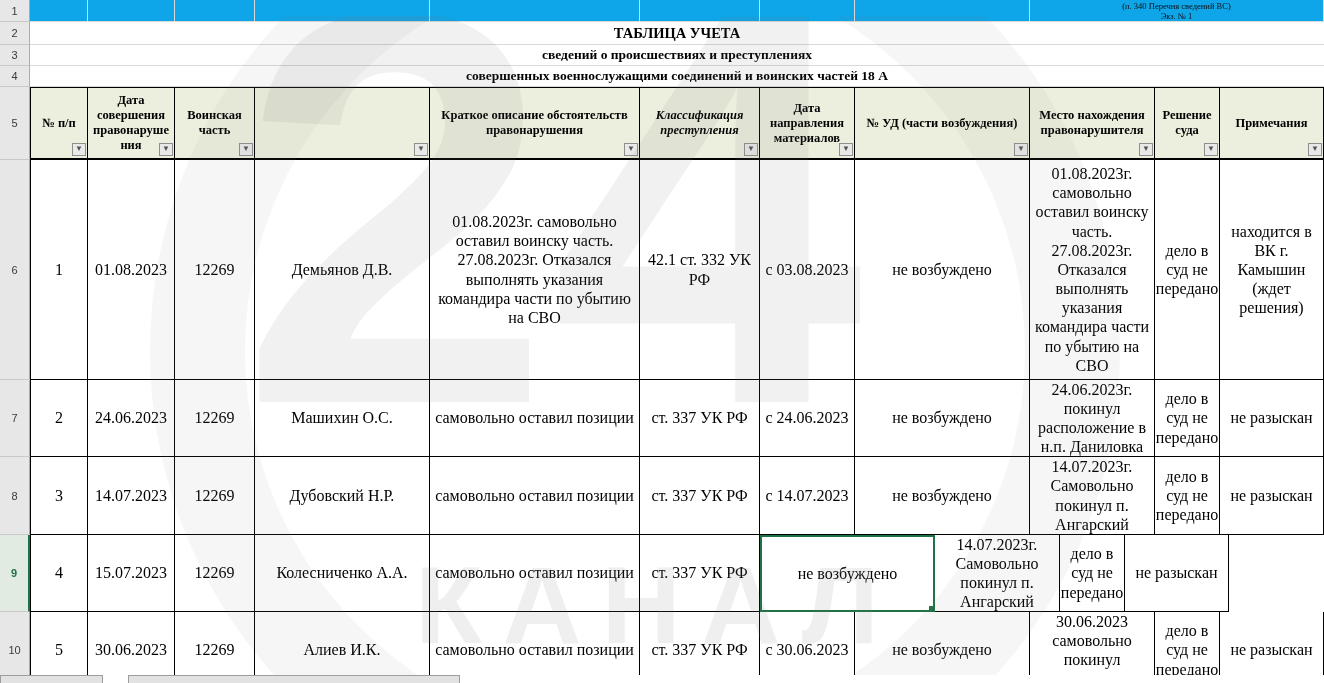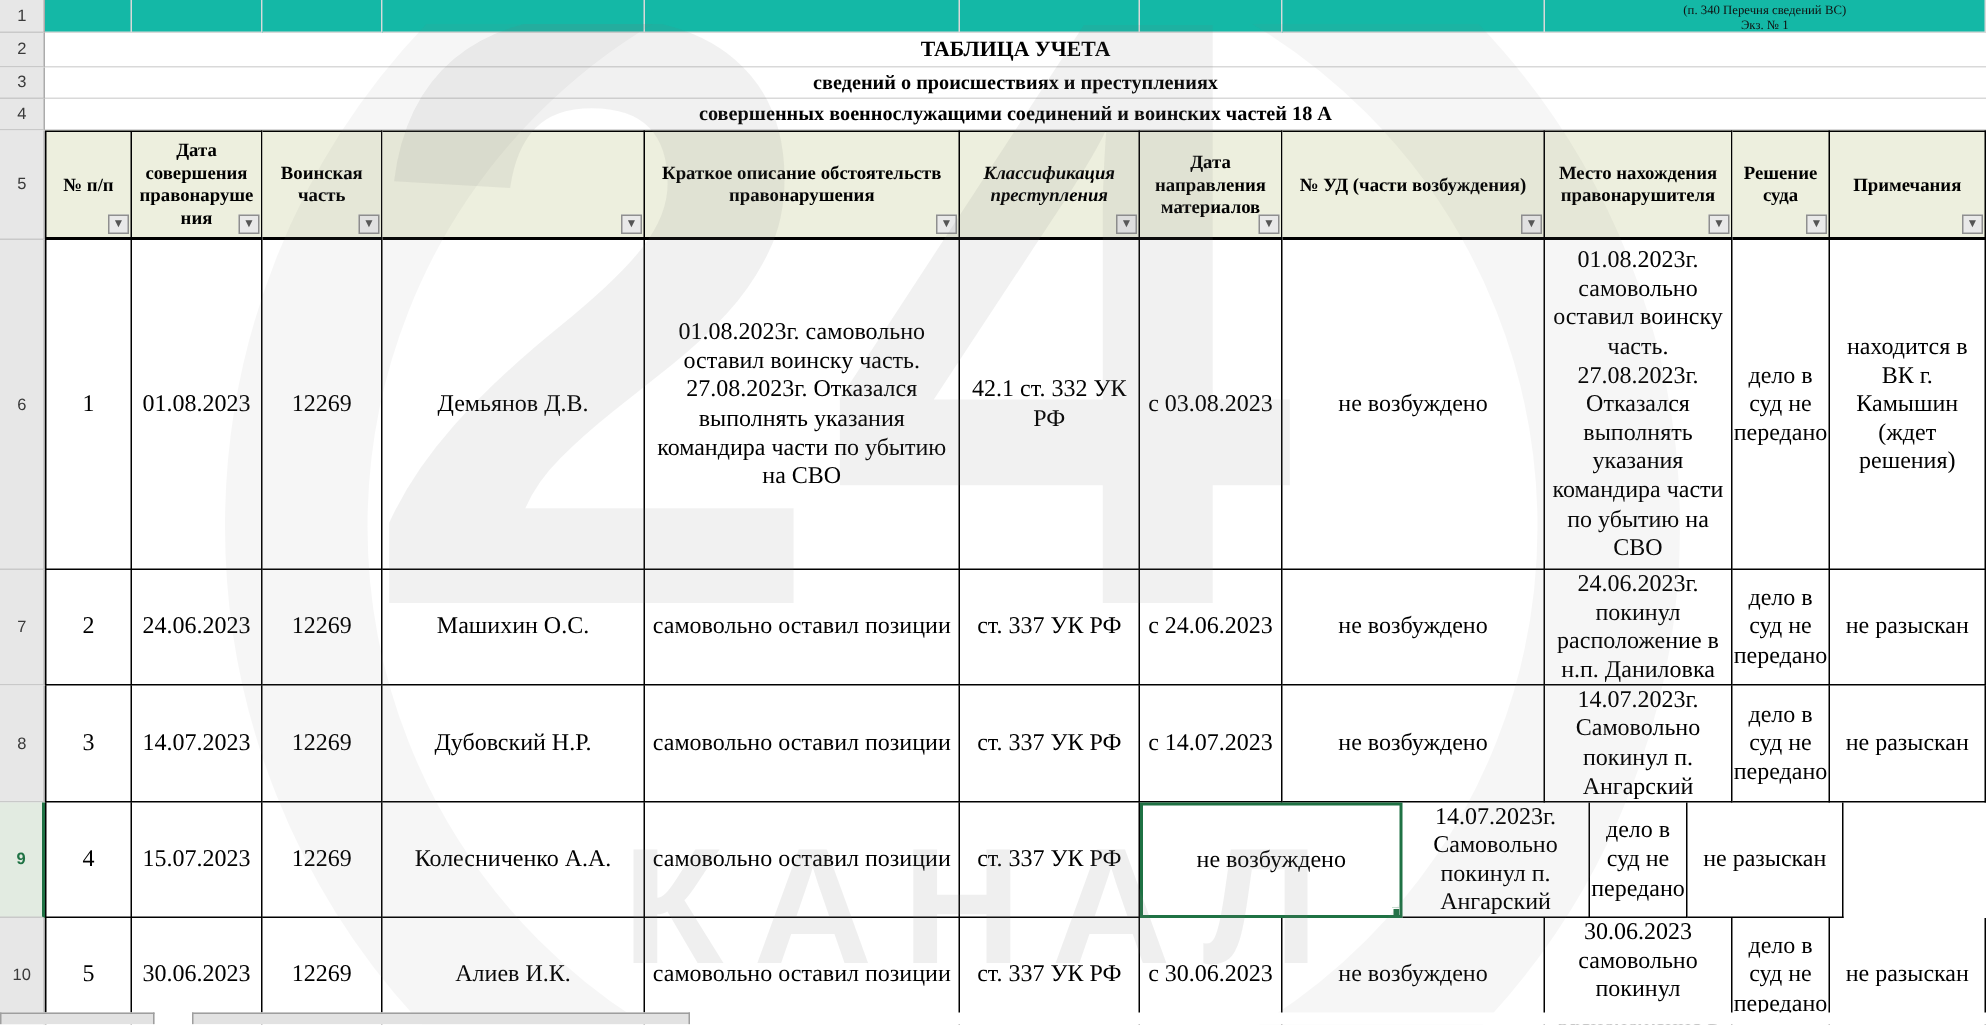--- a/index.html
+++ b/index.html
@@ -6,21 +6,21 @@
   .sheet{position:relative;width:1324px;height:683px;background:#fff;overflow:hidden;
          font-family:"Liberation Serif",serif;color:#000;}
   .row{display:flex;flex-wrap:nowrap;}
   
   .rh{flex:0 0 30px;width:30px;box-sizing:border-box;background:#E7E7E7;
       border-right:1px solid #ABABAB;border-bottom:1px solid #C9C9C9;
       display:flex;align-items:center;justify-content:center;
       font-family:"Liberation Sans",sans-serif;font-size:11px;color:#3a3a3a;}
   .rh.sel{background:#E2EBE1;color:#1F7244;font-weight:bold;border-right:2px solid #1F7244;}
   
-  .tcell{box-sizing:border-box;border-right:1px solid #D9D9D9;border-bottom:1px solid #D9D9D9;background:#14b8a6;}
+  .tcell{box-sizing:border-box;border-right:1px solid #D9D9D9;border-bottom:1px solid #D9D9D9;background:#0ea5e9;}
   .note-cell{display:flex;flex-direction:column;align-items:center;justify-content:center;
              font-size:8.5px;line-height:10px;text-align:center;color:#111;}
   .title-cell{box-sizing:border-box;width:1294px;border-bottom:1px solid #D9D9D9;
               display:flex;align-items:center;justify-content:center;text-align:center;font-weight:bold;}
   .t-main{font-size:14.5px;}
   .t-sub{font-size:13.5px;}
   
   .hc{box-sizing:border-box;position:relative;background:#EDEFDE;
       border-right:1px solid #000;border-top:1px solid #000;border-bottom:2px solid #000;
       display:flex;align-items:center;justify-content:center;text-align:center;

